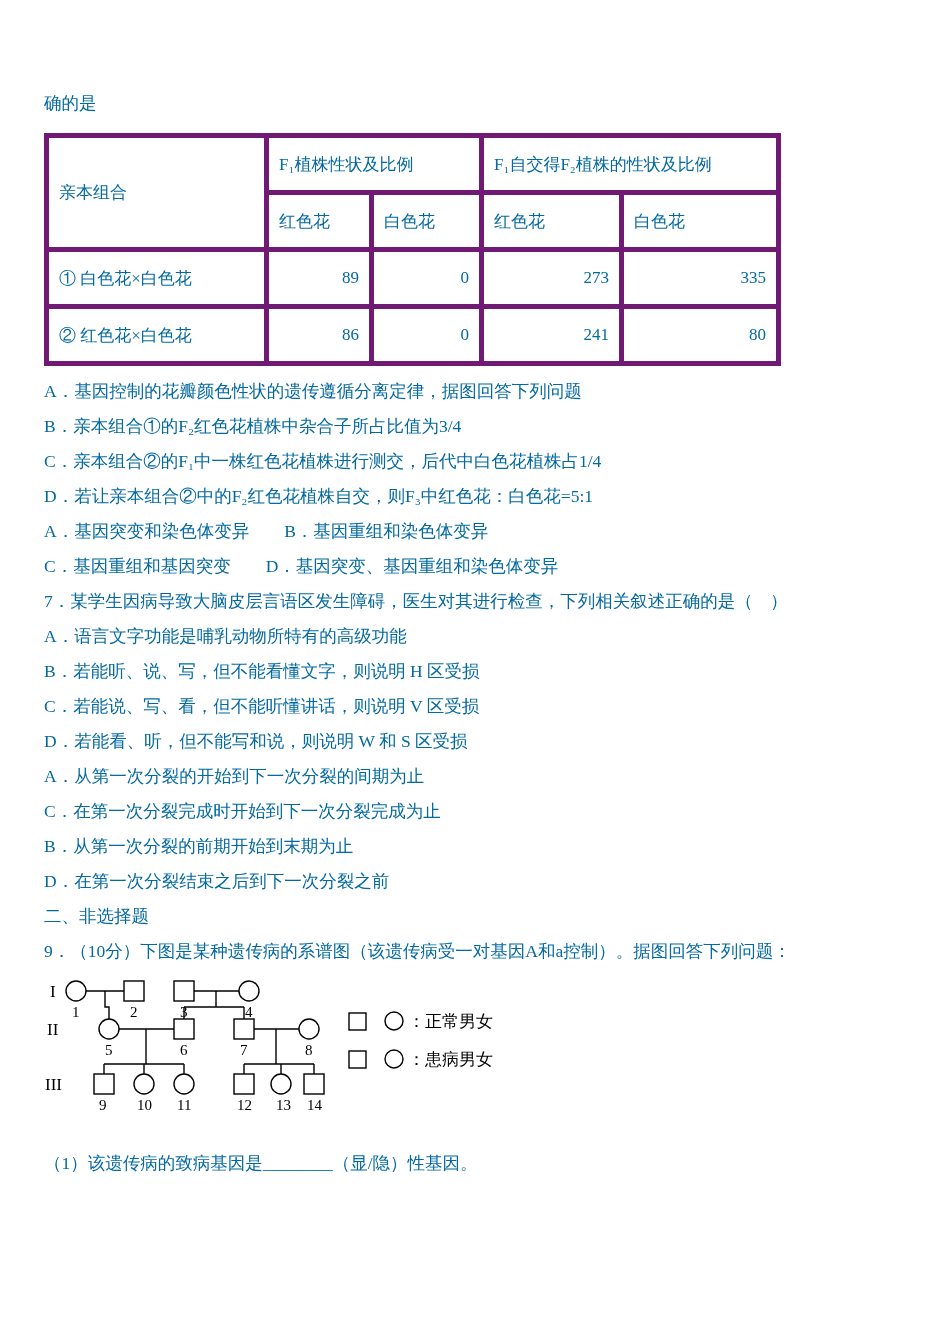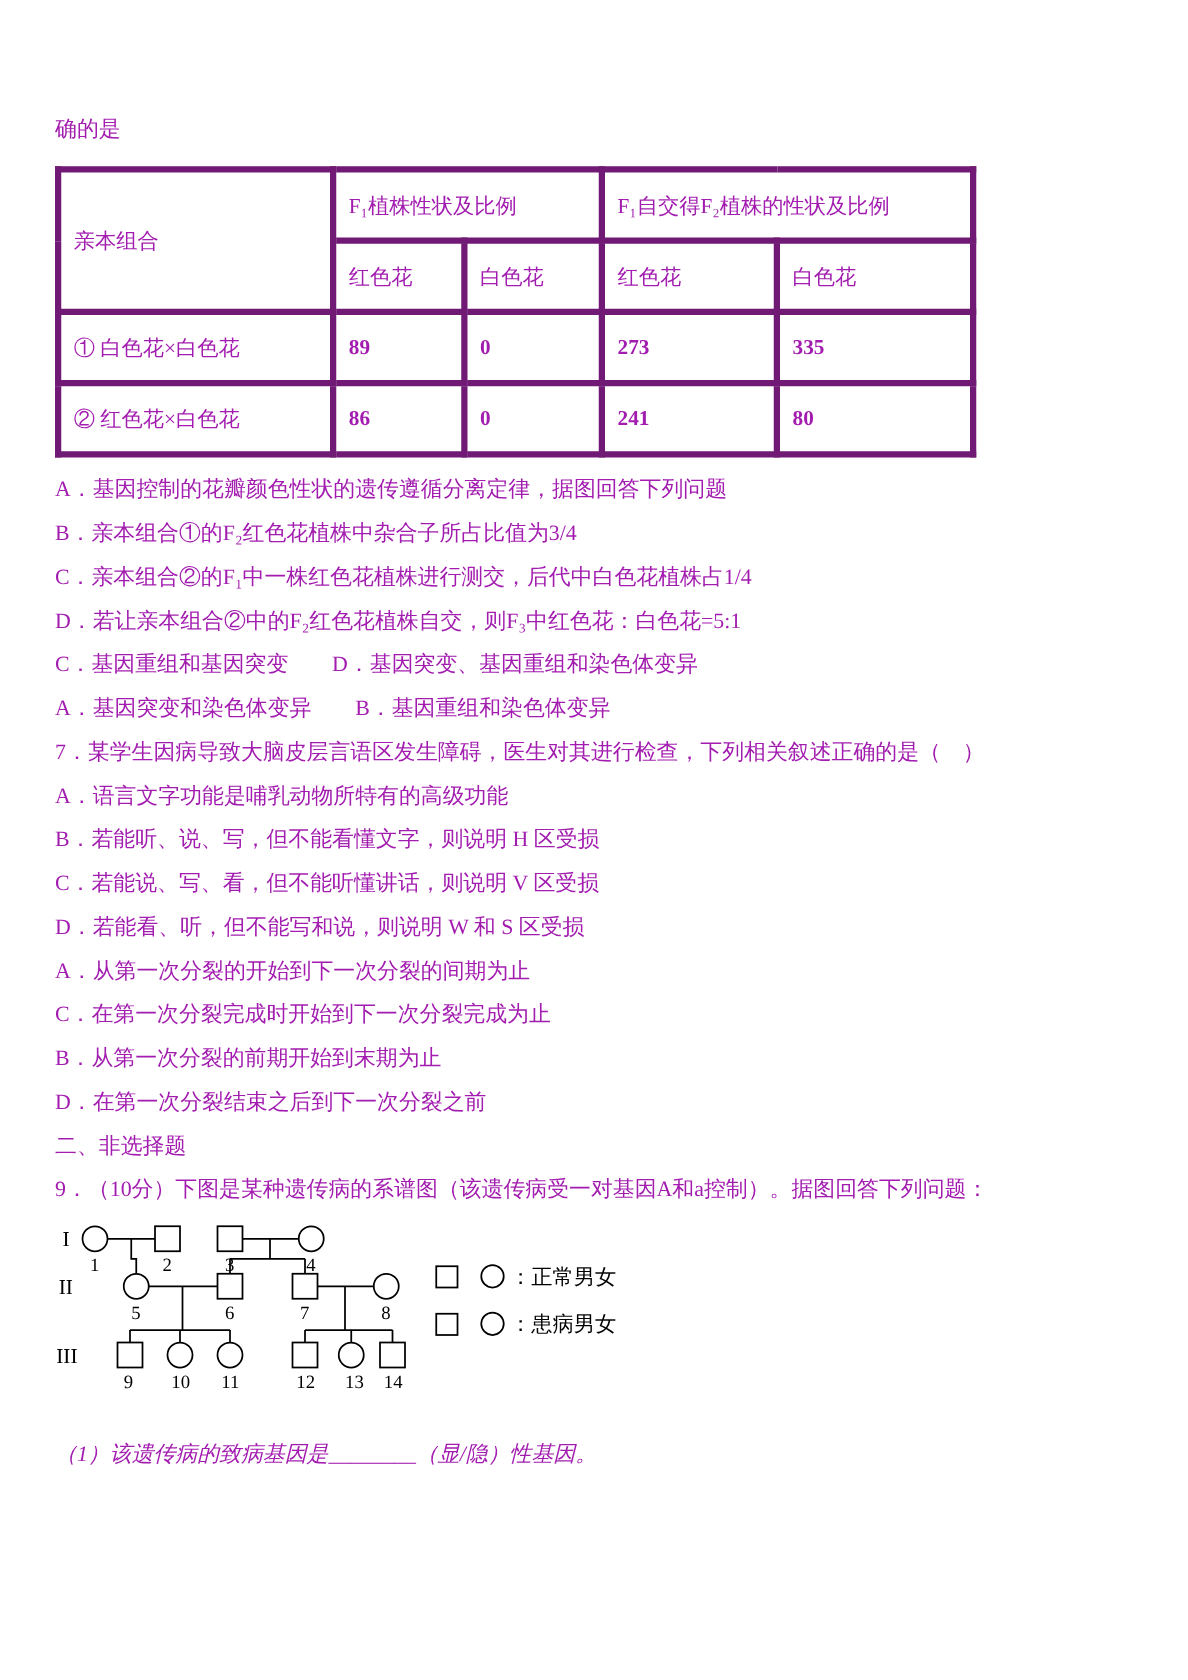--- a/index.html
+++ b/index.html
@@ -2,21 +2,21 @@
 <html><head>
 <meta charset="utf-8">
 <style>
   * { box-sizing: border-box; }
   html, body { margin: 0; padding: 0; background: #fff; }
   .page {
     width: 950px;
     height: 1344px;
     margin: 0 auto;
     background: #fff;
-    color: #a21caf;
+    color: #0369a1;
     font-family: "Liberation Serif", "DejaVu Serif", serif;
     font-size: 17.5px;
     padding: 86px 40px 30px 44px;
     overflow: hidden;
   }
   .line {
     line-height: 35px;
     margin: 0;
     white-space: pre-wrap;
   }
@@ -26,24 +26,24 @@
     width: 732px;
     margin: 12px 0 8px 0;
   }
   table.cross td {
     border: 5px solid #701a75;
     padding: 2px 10px;
     height: 57px;
     vertical-align: middle;
     font-size: 17px;
   }
-  table.cross td.num { font-weight: bold; }
+  table.cross td.num { font-weight: normal; text-align: right; }
   .pedigree-wrap { margin: 8px 0 10px 0; }
   svg text { font-family: "Liberation Serif", "DejaVu Serif", serif; }
-  .blankline { line-height: 38px; margin: 0; white-space: pre-wrap; font-style: italic; }
+  .blankline { line-height: 38px; margin: 0; white-space: pre-wrap; }
 </style>
 </head>
 <body>
 
 <div class="page">
 
   <p class="line">确的是</p>
 
   <table class="cross">
     <colgroup>
@@ -80,22 +80,22 @@
         <td class="num">80</td>
       </tr>
     </tbody>
   </table>
 
   <p class="line">A．基因控制的花瓣颜色性状的遗传遵循分离定律，据图回答下列问题</p>
   <p class="line">B．亲本组合①的F₂红色花植株中杂合子所占比值为3/4</p>
   <p class="line">C．亲本组合②的F₁中一株红色花植株进行测交，后代中白色花植株占1/4</p>
   <p class="line">D．若让亲本组合②中的F₂红色花植株自交，则F₃中红色花：白色花=5:1</p>
 
+  <p class="line">A．基因突变和染色体变异　　B．基因重组和染色体变异</p>
   <p class="line">C．基因重组和基因突变　　D．基因突变、基因重组和染色体变异</p>
-  <p class="line">A．基因突变和染色体变异　　B．基因重组和染色体变异</p>
 
   <p class="line">7．某学生因病导致大脑皮层言语区发生障碍，医生对其进行检查，下列相关叙述正确的是（　）</p>
   <p class="line">A．语言文字功能是哺乳动物所特有的高级功能</p>
   <p class="line">B．若能听、说、写，但不能看懂文字，则说明 H 区受损</p>
   <p class="line">C．若能说、写、看，但不能听懂讲话，则说明 V 区受损</p>
   <p class="line">D．若能看、听，但不能写和说，则说明 W 和 S 区受损</p>
 
   <p class="line">A．从第一次分裂的开始到下一次分裂的间期为止</p>
   <p class="line">C．在第一次分裂完成时开始到下一次分裂完成为止</p>
   <p class="line">B．从第一次分裂的前期开始到末期为止</p>

